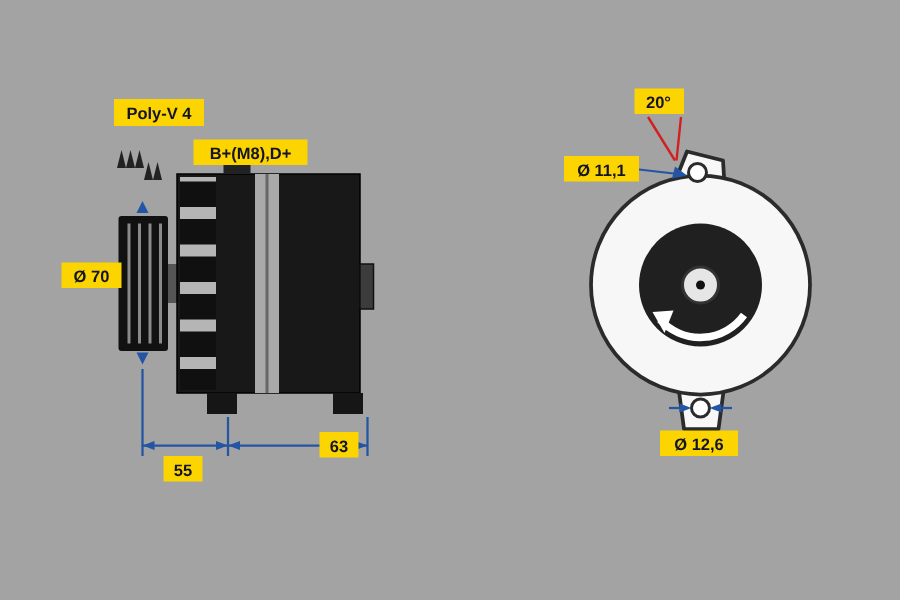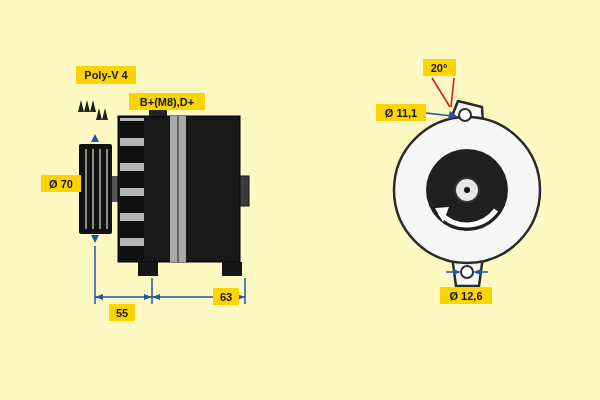--- a/index.html
+++ b/index.html
@@ -1,17 +1,17 @@
 <!DOCTYPE html>
 <html><head>
 <meta charset="utf-8">
 <style>
   html,body{margin:0;padding:0;background:#ffffff;}
   .canvas{
-    position:relative;width:600px;height:400px;background:#fef9c3;
+    position:relative;width:600px;height:400px;background:#a3a3a3;
     font-family:"Liberation Sans",sans-serif;overflow:hidden;
   }
   svg{display:block;}
   .lbl-box{fill:#fcd500;}
   .lbl-text{font-family:"Liberation Sans",sans-serif;font-size:11px;font-weight:bold;fill:#141428;text-anchor:middle;}
   .dim{stroke:#2355a4;stroke-width:1.5;fill:none;}
   .dim-fill{fill:#2355a4;stroke:none;}
   .redline{stroke:#d22020;stroke-width:1.6;fill:none;}
   .outline{stroke:#2b2b2b;stroke-width:2.5;stroke-linejoin:round;}
   .body-dark{fill:#181818;}

